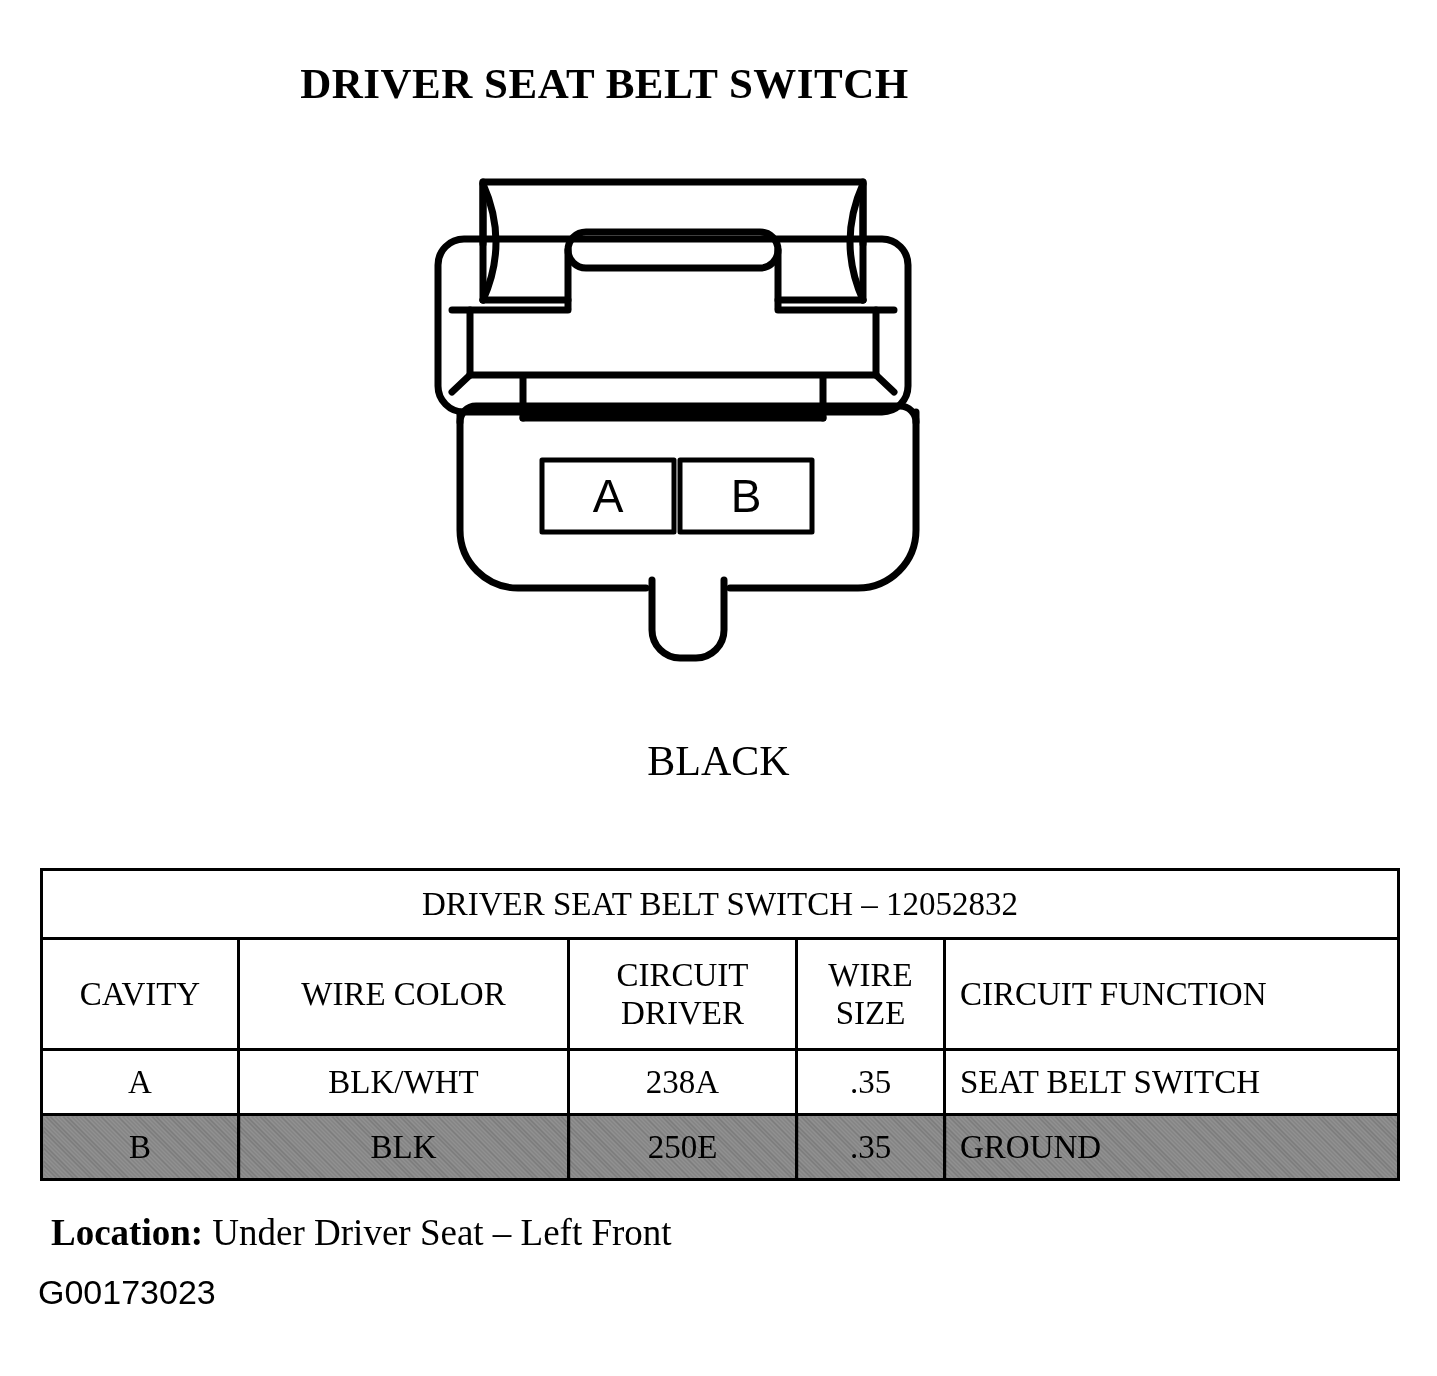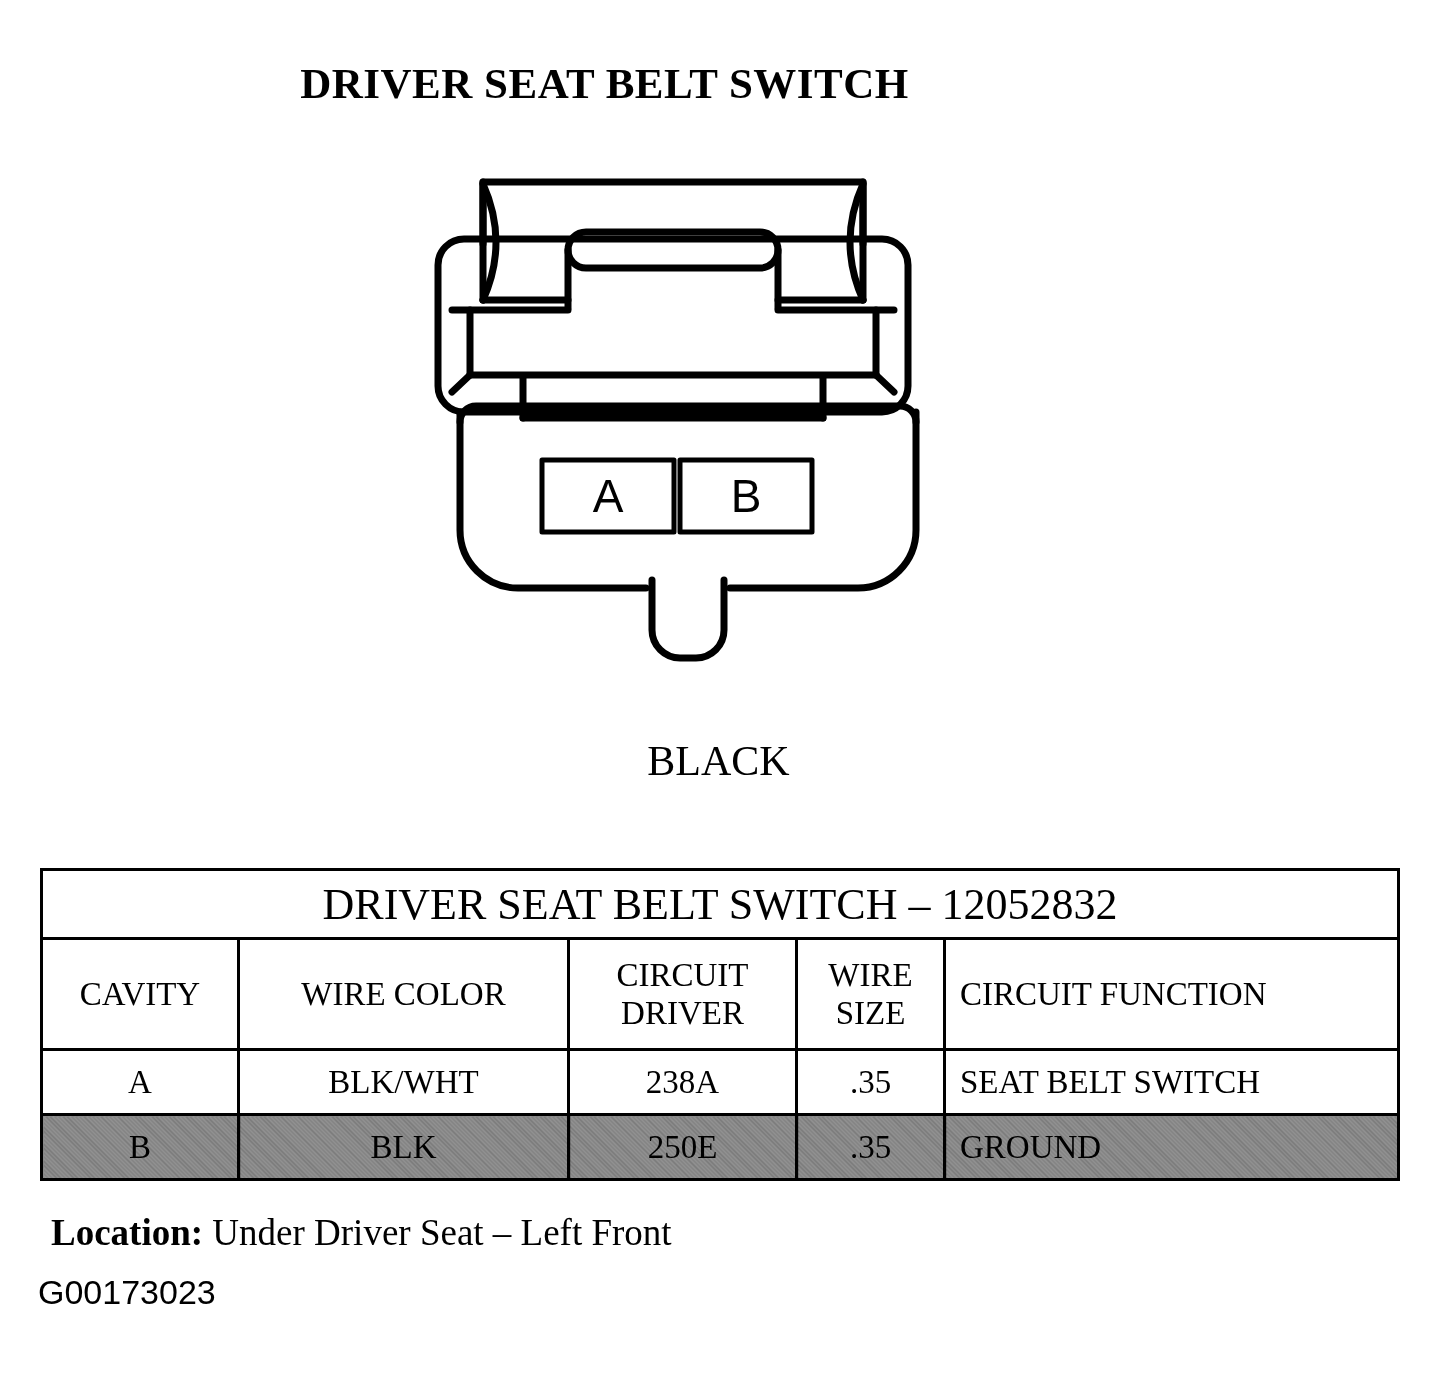--- a/index.html
+++ b/index.html
@@ -68,21 +68,21 @@
   }
   .pinout-table td,
   .pinout-table th {
     border: 3px solid #000;
     padding: 0;
     font-weight: normal;
     vertical-align: middle;
   }
   .table-title-cell {
     text-align: center;
-    font-size: 44px;
+    font-size: 33px;
     font-weight: bold;
     height: 66px;
     white-space: nowrap;
   }
   .col-head {
     text-align: center;
     font-size: 33px;
     font-weight: bold;
     height: 108px;
     vertical-align: top;

